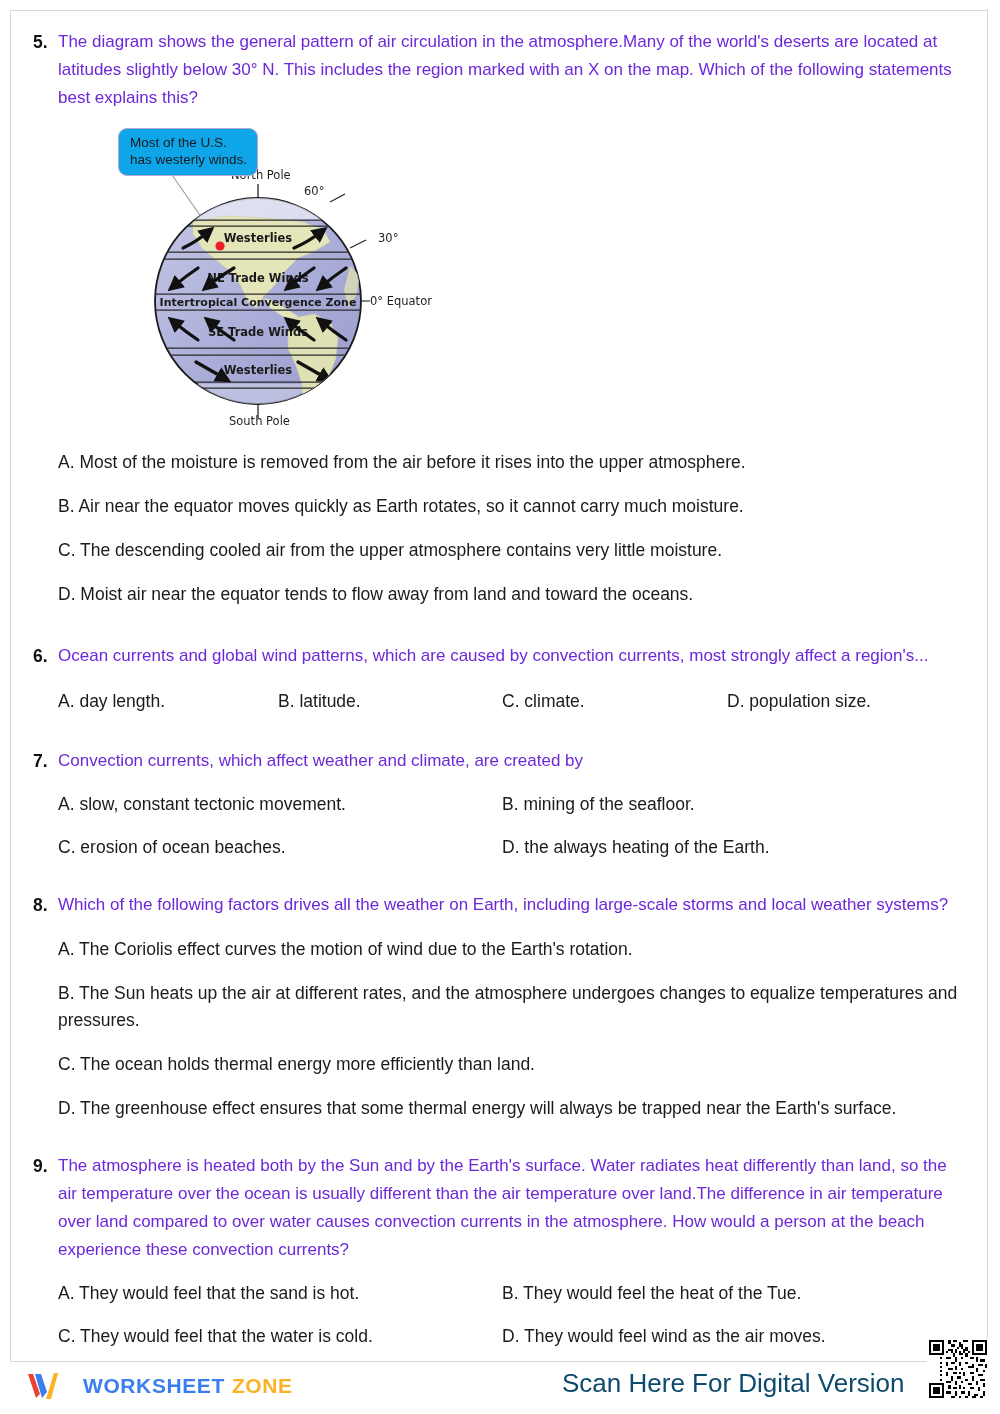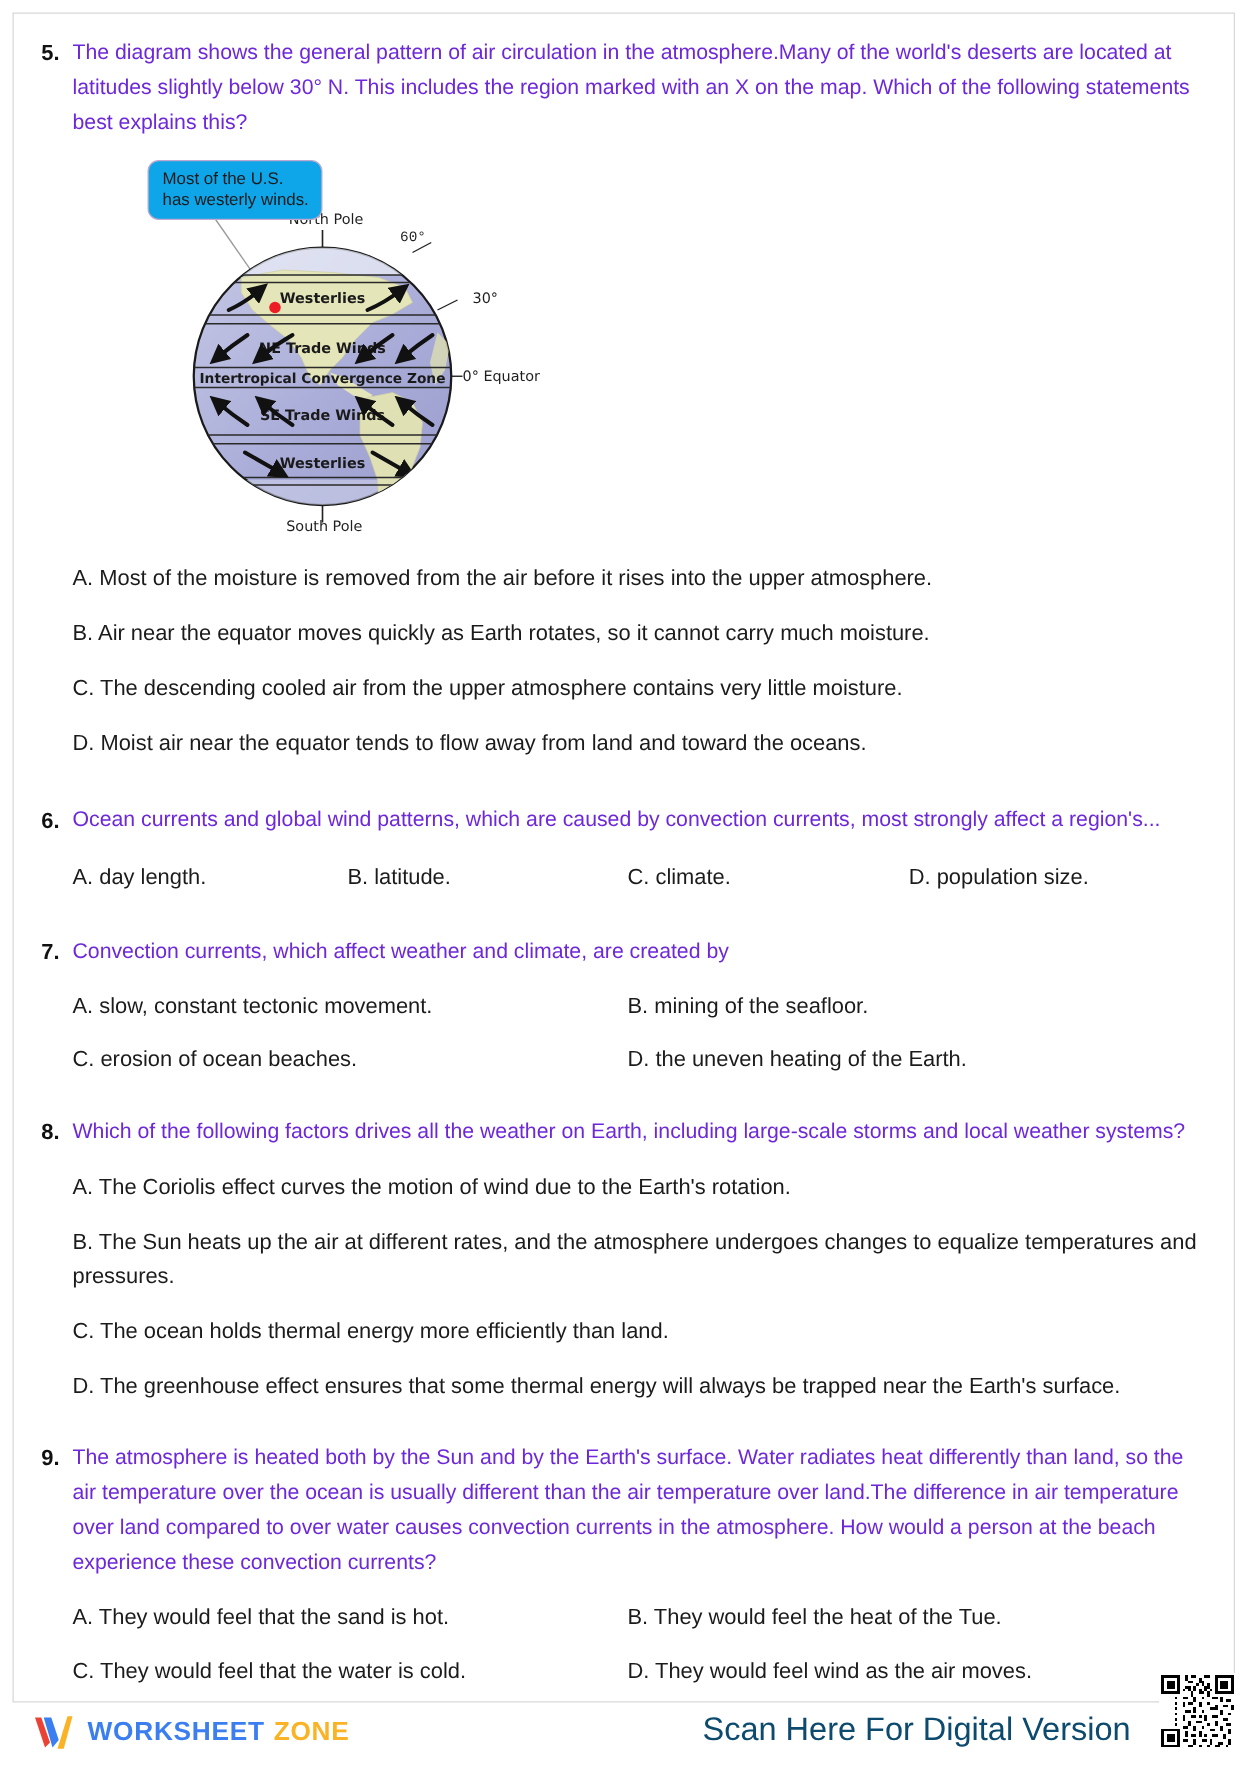--- a/index.html
+++ b/index.html
@@ -109,39 +109,39 @@
   }
   .lbl {
     position: absolute;
     font-size: 11.5px;
     color: #1f1f1f;
     white-space: nowrap;
     font-family: "DejaVu Sans", sans-serif;
   }
   .lbl-npole { left: 133px; top: 42px; }
   .lbl-spole { left: 131px; top: 288px; }
-  .lbl-60    { left: 222px; top: 58px; font-family: Liberation Mono, monospace; }
+  .lbl-60    { left: 206px; top: 58px; }
   .lbl-30    { left: 280px; top: 105px; }
   .lbl-eq    { left: 272px; top: 168px; }
 
   
   .footer {
     position: absolute;
     left: 0;
     top: 1368px;
     width: 1000px;
     height: 46px;
   }
   .logo {
     position: absolute;
     left: 26px;
     top: 2px;
     display: flex;
     align-items: center;
-    gap: 10px;
+    gap: 23px;
   }
   .logo-text {
     font-size: 21px;
     letter-spacing: 0.6px;
     font-weight: bold;
     font-family: "Liberation Sans", sans-serif;
   }
   .logo-text .w { color: #3b7ef0; }
   .logo-text .z { color: #fbb326; }
   .scan-text {
@@ -295,21 +295,21 @@
 
   <div class="question opts-2col" style="margin-top:32px;">
     <div class="q-num">7.</div>
     <div class="q-text">Convection currents, which affect weather and climate, are created by</div>
     <div class="opts-row cols2">
       <div class="opt">A. slow, constant tectonic movement.</div>
       <div class="opt">B. mining of the seafloor.</div>
     </div>
     <div class="opts-row cols2">
       <div class="opt">C. erosion of ocean beaches.</div>
-      <div class="opt">D. the uneven heating of the Earth.</div>
+      <div class="opt">D. the always heating of the Earth.</div>
     </div>
   </div>
 
   <div class="question" style="margin-top:30px;">
     <div class="q-num">8.</div>
     <div class="q-text">Which of the following factors drives all the weather on Earth, including large-scale storms and local weather systems?</div>
     <div class="opts-1col">
       <div class="opt">A. The Coriolis effect curves the motion of wind due to the Earth's rotation.</div>
       <div class="opt">B. The Sun heats up the air at different rates, and the atmosphere undergoes changes to equalize temperatures and pressures.</div>
       <div class="opt">C. The ocean holds thermal energy more efficiently than land.</div>

